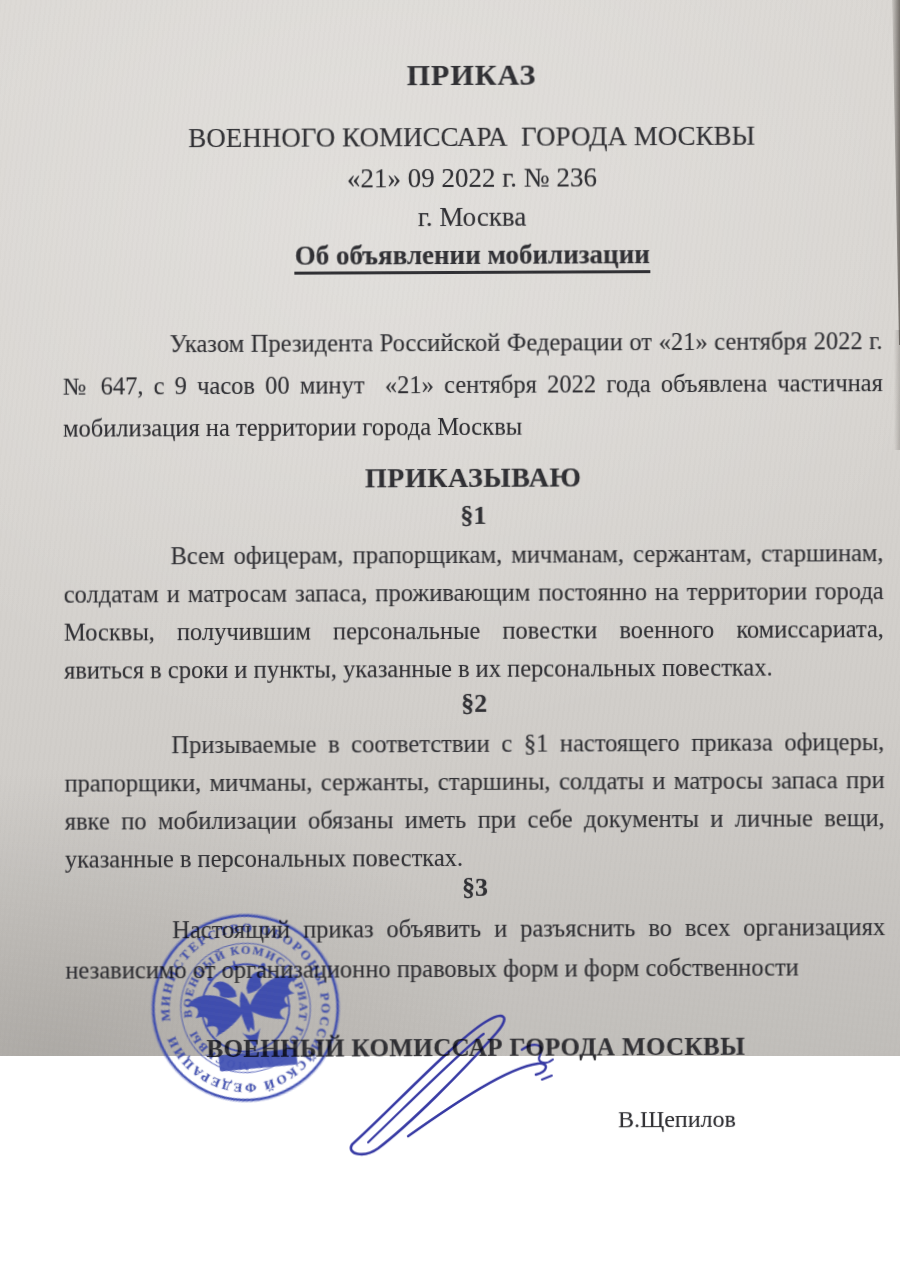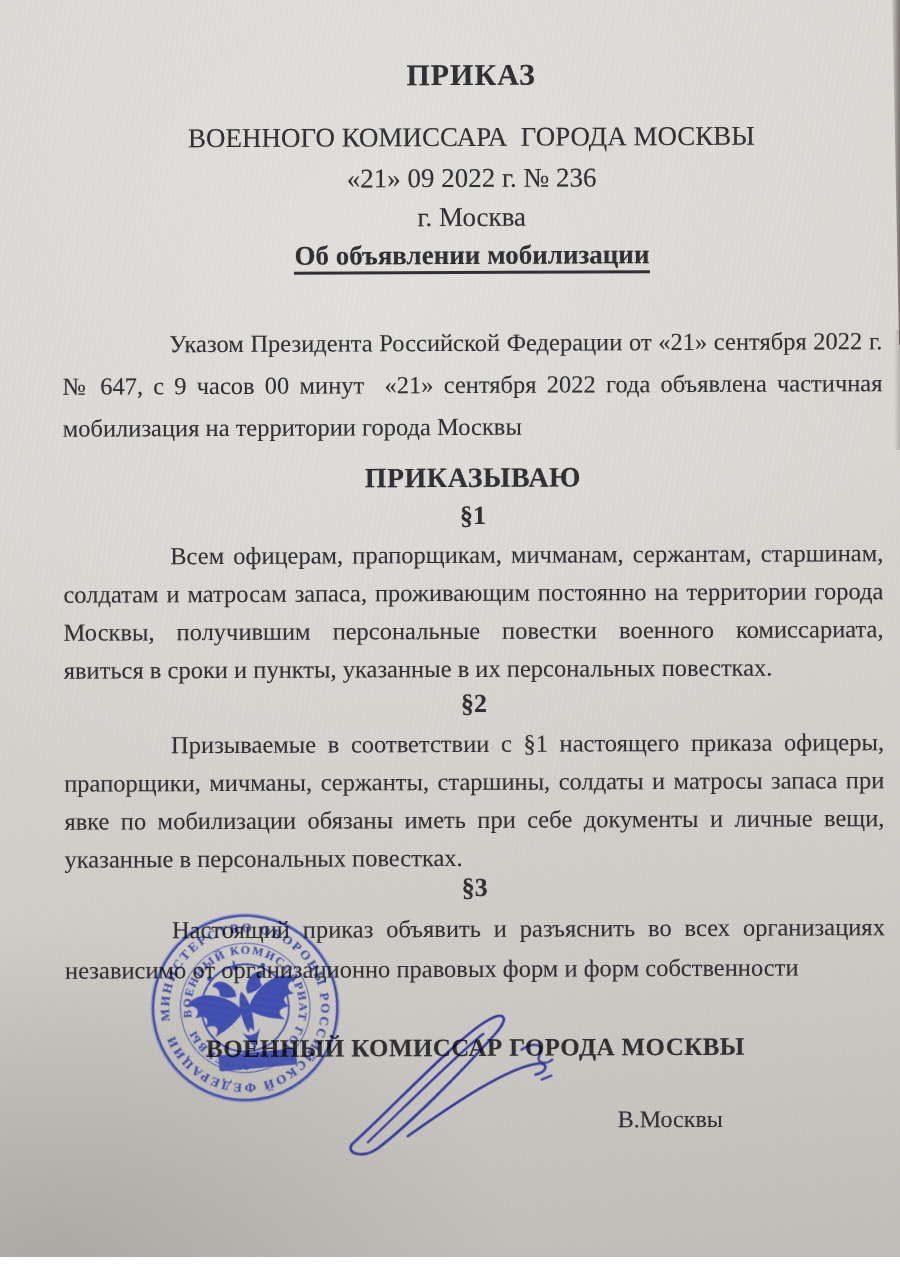--- a/index.html
+++ b/index.html
@@ -1,18 +1,18 @@
 <!DOCTYPE html>
 <html><head>
 <meta charset="utf-8">
 <style>
   html,body{margin:0;padding:0;}
   body{width:900px;height:1280px;overflow:hidden;font-family:"Liberation Serif","DejaVu Serif",serif;}
   .photo{
-    position:relative;width:900px;height:1257px;
+    position:relative;width:900px;height:1056px;
     background:
       radial-gradient(120% 90% at 42% 22%, rgba(255,255,255,.22), rgba(255,255,255,0) 55%),
       radial-gradient(85% 45% at 6% 100%, rgba(80,76,70,.20), rgba(80,76,70,0) 60%),
       linear-gradient(175deg,#dbd8d4 0%,#d8d5d1 40%,#d0cdc9 70%,#c0bdb9 100%);
   }
   .grain{
     position:absolute;inset:0;pointer-events:none;opacity:.55;
     background:
       repeating-linear-gradient(97deg, rgba(120,115,110,.035) 0 2px, rgba(120,115,110,0) 2px 5px),
       repeating-linear-gradient(8deg, rgba(255,255,255,.03) 0 3px, rgba(255,255,255,0) 3px 7px);
@@ -74,21 +74,21 @@
     <div class="line t-s1n" data-name="section-1-number">§1</div>
     <div class="para t-s1" data-name="section-1-text">Всем офицерам, прапорщикам, мичманам, сержантам, старшинам, солдатам и матросам запаса, проживающим постоянно на территории города Москвы, получившим персональные повестки военного комиссариата, явиться в сроки и пункты, указанные в их персональных повестках.</div>
 
     <div class="line t-s2n" data-name="section-2-number">§2</div>
     <div class="para t-s2" data-name="section-2-text">Призываемые в соответствии с §1 настоящего приказа офицеры, прапорщики, мичманы, сержанты, старшины, солдаты и матросы запаса при явке по мобилизации обязаны иметь при себе документы и личные вещи, указанные в персональных повестках.</div>
 
     <div class="line t-s3n" data-name="section-3-number">§3</div>
     <div class="para t-s3" data-name="section-3-text">Настоящий приказ объявить и разъяснить во всех организациях независимо от организационно правовых форм и форм собственности</div>
 
     <div class="line t-commissar" data-name="signature-title-line">ВОЕННЫЙ КОМИССАР ГОРОДА МОСКВЫ</div>
-    <div class="t-signer" data-name="signer-name">В.Москвы</div>
+    <div class="t-signer" data-name="signer-name">В.Щепилов</div>
 
     <svg class="stamp" viewBox="0 0 200 200" data-name="official-round-stamp-icon">
       <g fill="none" stroke="#3343ad">
         <circle cx="100" cy="100" r="97" stroke-width="2.6"></circle>
         <circle cx="100" cy="100" r="99" stroke-width=".8" opacity=".5"></circle>
         <circle cx="100" cy="100" r="68" stroke-width="1.1" opacity=".8"></circle>
         <circle cx="100" cy="100" r="46" stroke-width="1.8"></circle>
       </g>
       <defs>
         <path id="ring-outer" d="M20,100 A80,80 0 0 1 180,100 A80,80 0 0 1 20,100 A80,80 0 0 1 180,100"></path>

